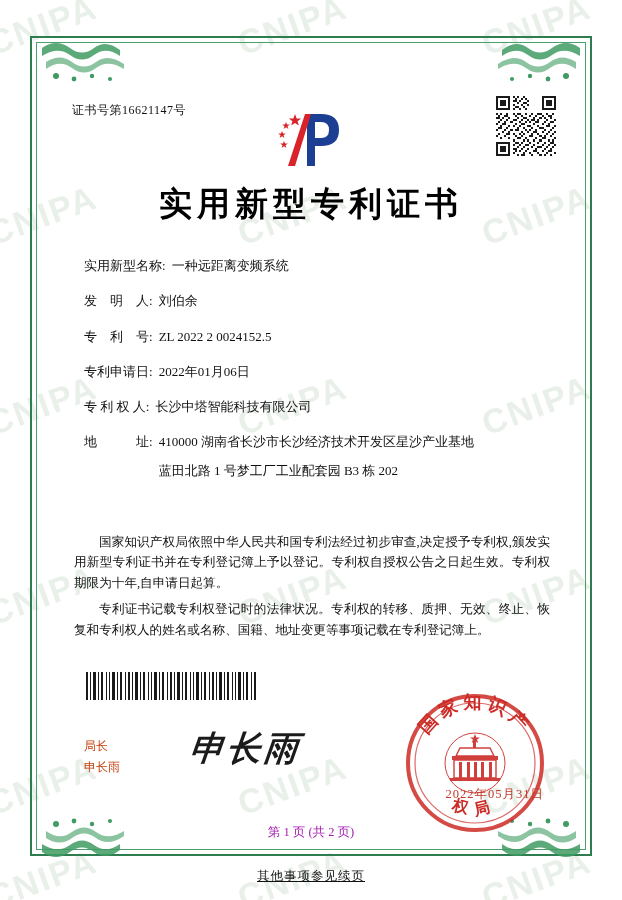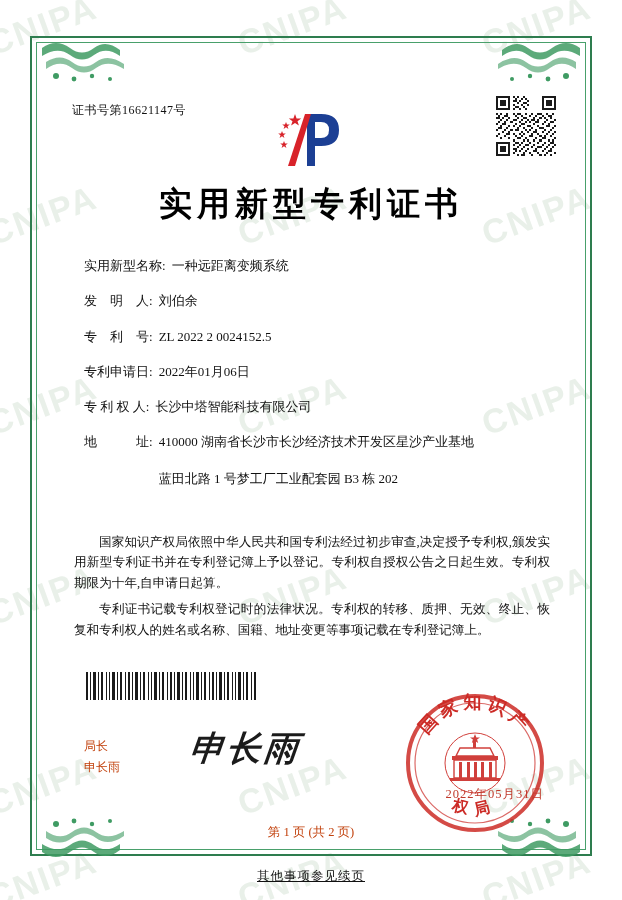--- a/index.html
+++ b/index.html
@@ -141,21 +141,21 @@
   .field-label {
     white-space: nowrap;
     flex: 0 0 auto;
   }
   .field-value {
     margin-left: 6px;
     flex: 1 1 auto;
   }
   .field-value .line2 {
     display: block;
-    margin-top: 20px;
+    margin-top: 12px;
   }
 
   .two-col {
     display: flex;
     margin-bottom: 14px;
   }
   .two-col .col-left { width: 258px; }
   .two-col .col-right { flex: 1; }
 
   
@@ -223,21 +223,21 @@
   }
 
   
   .page-no {
     position: absolute;
     left: 0;
     right: 0;
     top: 824px;
     text-align: center;
     font-size: 12.5px;
-    color: #c2410c;
+    color: #a21caf;
   }
   .footer-note {
     position: absolute;
     left: 0;
     right: 0;
     top: 868px;
     text-align: center;
     font-size: 12.5px;
     color: #111;
     letter-spacing: 1px;

